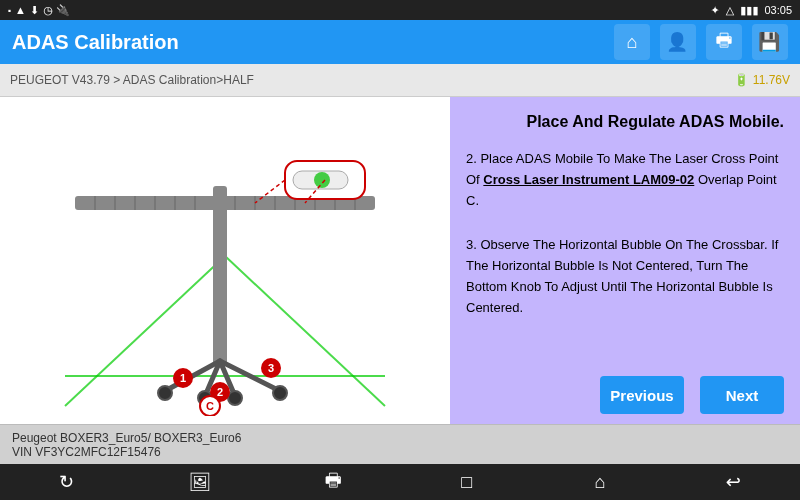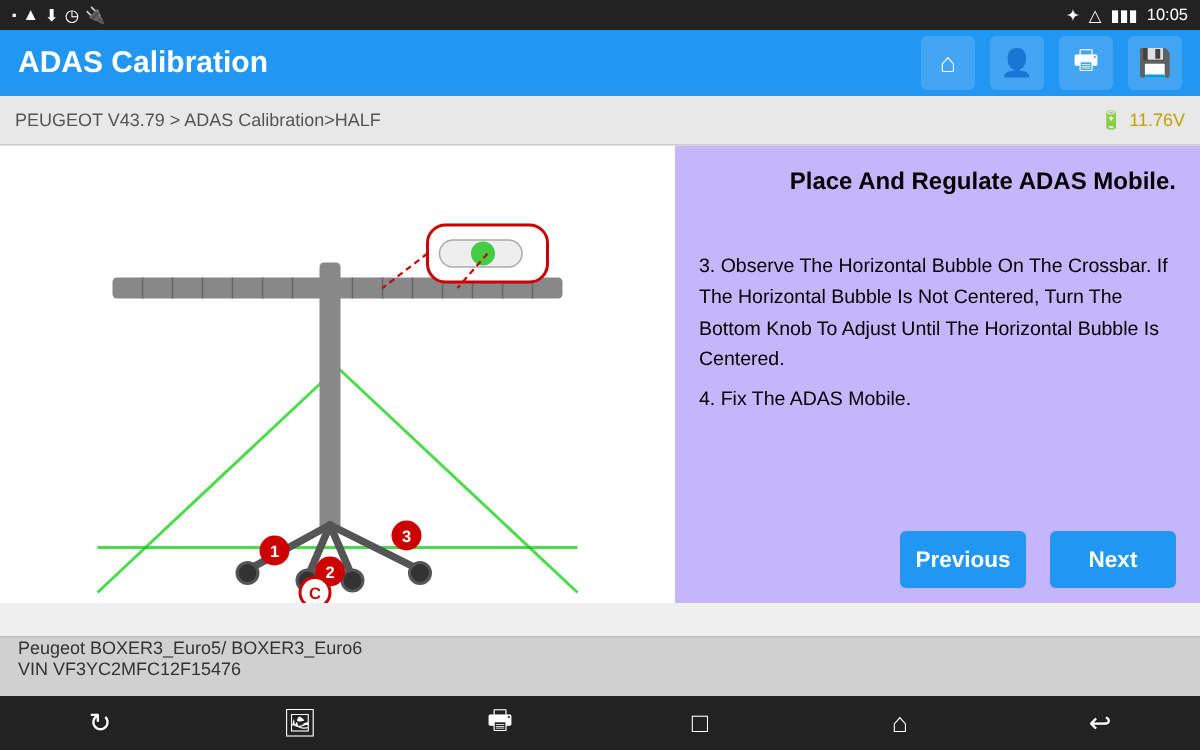--- a/index.html
+++ b/index.html
@@ -133,26 +133,26 @@
       display: flex;
       align-items: center;
       justify-content: center;
     }
 
     
     .info-bar {
       background: #d0d0d0;
       height: 40px;
       display: flex;
+      align-items: center;
       padding: 0 12px;
       font-size: 12px;
       color: #333;
       flex-shrink: 0;
       border-top: 1px solid #bbb;
-      margin-top: 22px;
     }
 
     
     .nav-bar {
       background: #222;
       height: 36px;
       display: flex;
       align-items: center;
       justify-content: space-around;
       flex-shrink: 0;
@@ -182,21 +182,21 @@
     <span>⬝</span>
     <span>▲</span>
     <span>⬇</span>
     <span>◷</span>
     <span>🔌</span>
   </div>
   <div class="status-bar-right">
     <span>✦</span>
     <span>△</span>
     <span>▮▮▮</span>
-    <span>10:05</span>
+    <span>03:05</span>
   </div>
 </div>
 
 <div class="header">
   <span class="header-title">ADAS Calibration</span>
   <div class="header-icons">
     <div class="header-icon-btn">⌂</div>
     <div class="header-icon-btn">👤</div>
     <div class="header-icon-btn">🖶</div>
     <div class="header-icon-btn">💾</div>
@@ -269,22 +269,22 @@
       <text x="256" y="266" text-anchor="middle" fill="#fff" font-size="11" font-weight="bold">3</text>
 
       <circle cx="195" cy="300" r="10" fill="#fff" stroke="#c00" stroke-width="2"></circle>
       <text x="195" y="304" text-anchor="middle" fill="#c00" font-size="11" font-weight="bold">C</text>
     </svg>
   </div>
 
   <div class="instructions-panel">
     <div class="instructions-title">Place And Regulate ADAS Mobile.</div>
     <div class="instructions-body">
+      <p style="margin-top:6px">2. Place ADAS Mobile To Make The Laser Cross Point Of <span class="bold underline">Cross Laser Instrument LAM09-02</span> Overlap Point C.</p>
       <p style="margin-top:24px">3. Observe The Horizontal Bubble On The Crossbar. If The Horizontal Bubble Is Not Centered, Turn The Bottom Knob To Adjust Until The Horizontal Bubble Is Centered.</p>
-      <p style="margin-top:6px">4. Fix The ADAS Mobile.</p>
     </div>
     <div class="btn-row">
       <button class="btn">Previous</button>
       <button class="btn">Next</button>
     </div>
   </div>
 
 </div>
 
 <div class="info-bar">

